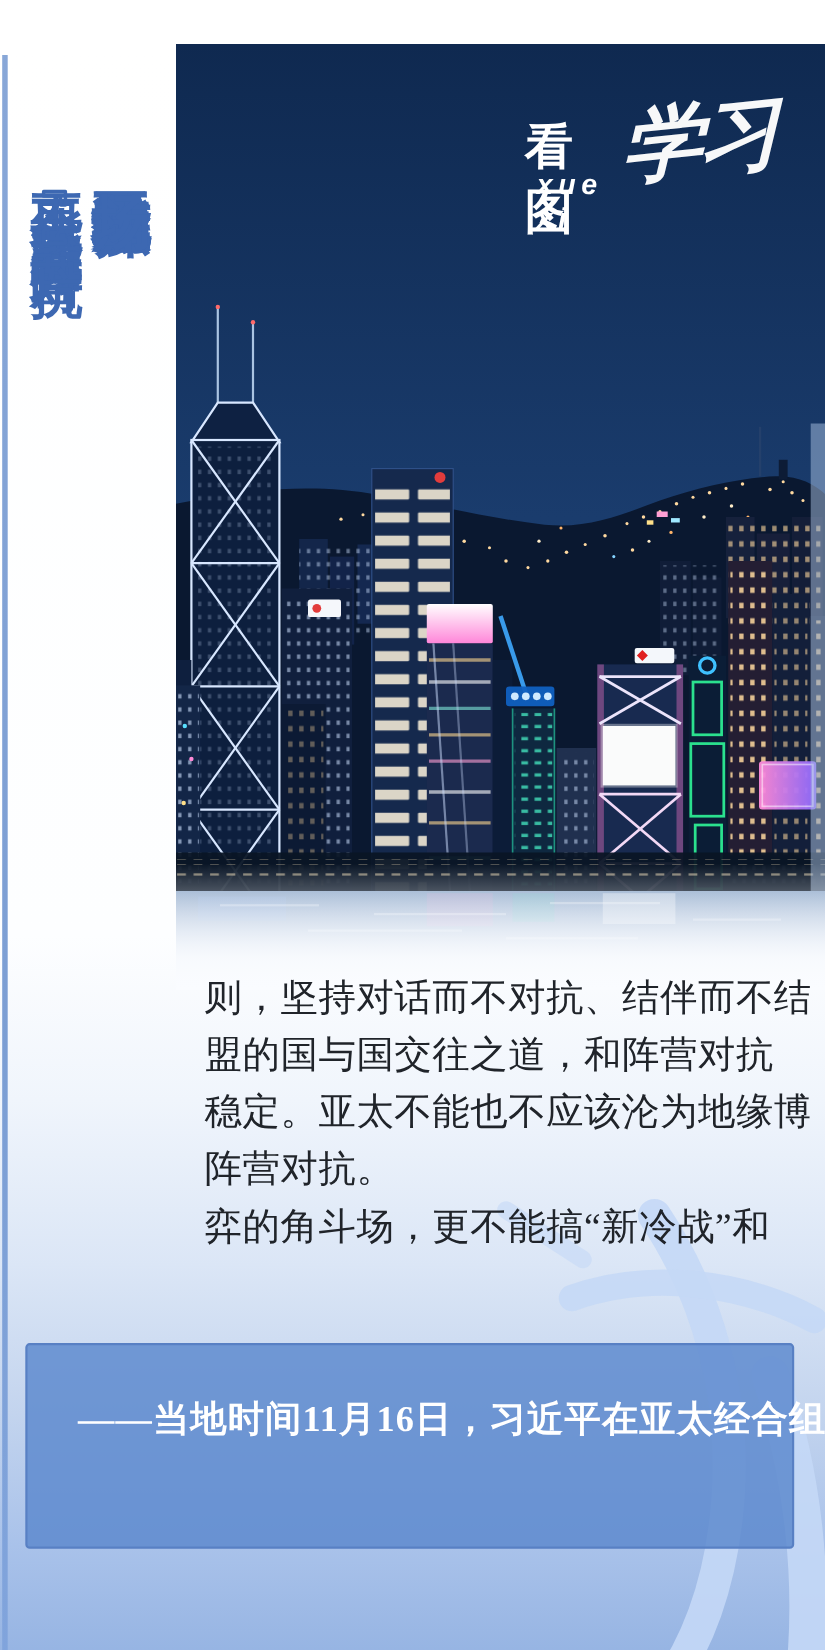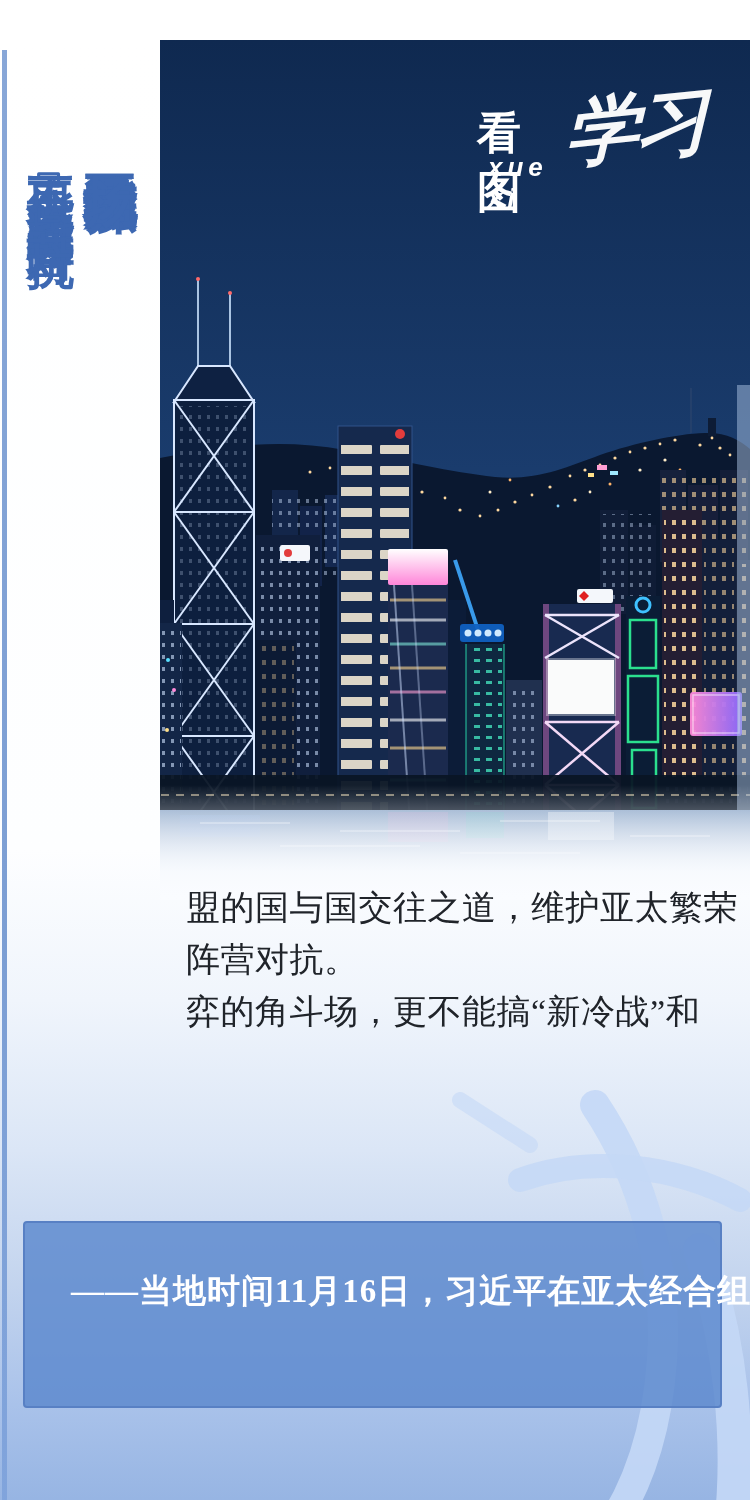--- a/index.html
+++ b/index.html
@@ -351,21 +351,23 @@
   <div class="brand">
     <div class="brand-cn">看图</div>
     <div class="brand-py">xue xi</div>
     <div class="brand-script">学习</div>
   </div>
 
   <div class="headline-col headline-primary">亚太不能也不应该沦为地缘博弈的角斗场</div>
   <div class="headline-col headline-secondary">更不能搞『新冷战』和阵营对抗</div>
 
   <div class="body-text">
-    <div class="line">盟的国与国交往之道，维护亚太繁荣</div>
+    <div class="line">则，坚持对话而不对抗、结伴而不结</div>
+    <div class="line">盟的国与国交往之道，和阵营对抗</div>
+    <div class="line">稳定。亚太不能也不应该沦为地缘博</div>
     <div class="line">阵营对抗。</div>
     <div class="line">弈的角斗场，更不能搞“新冷战”和</div>
   </div>
 
   <div class="quote-box">
     <div class="quote-text">
       <div class="line">——当地时间11月16日，习近平在亚太经合组织</div>
     </div>
   </div>
 

